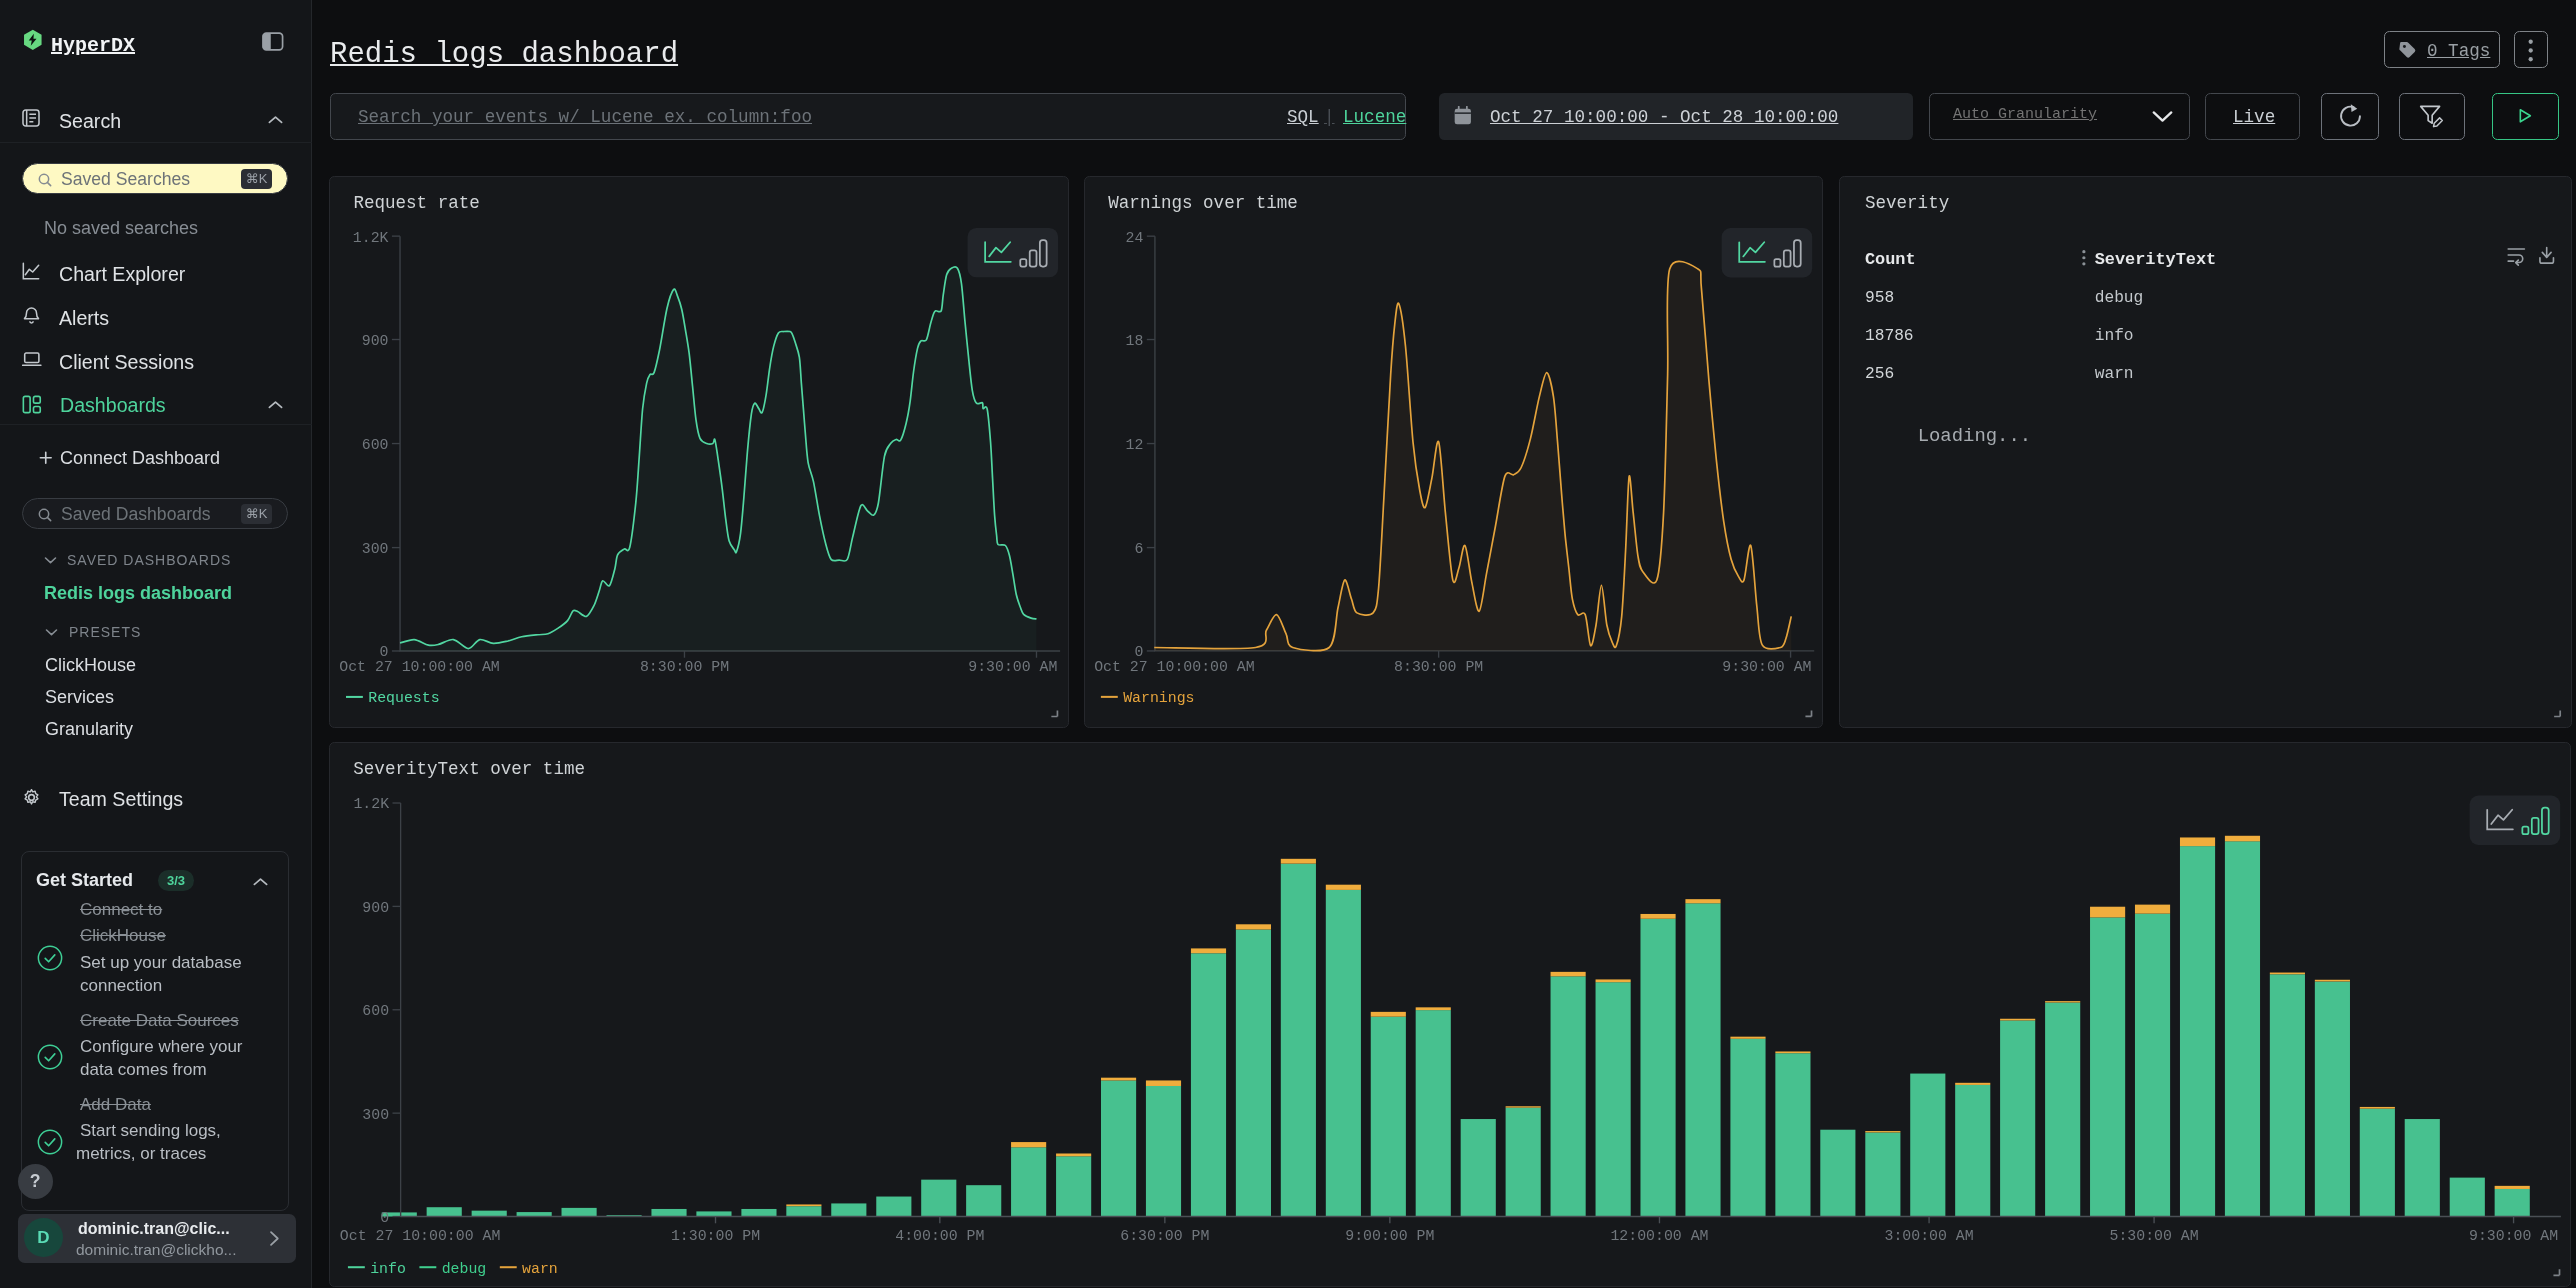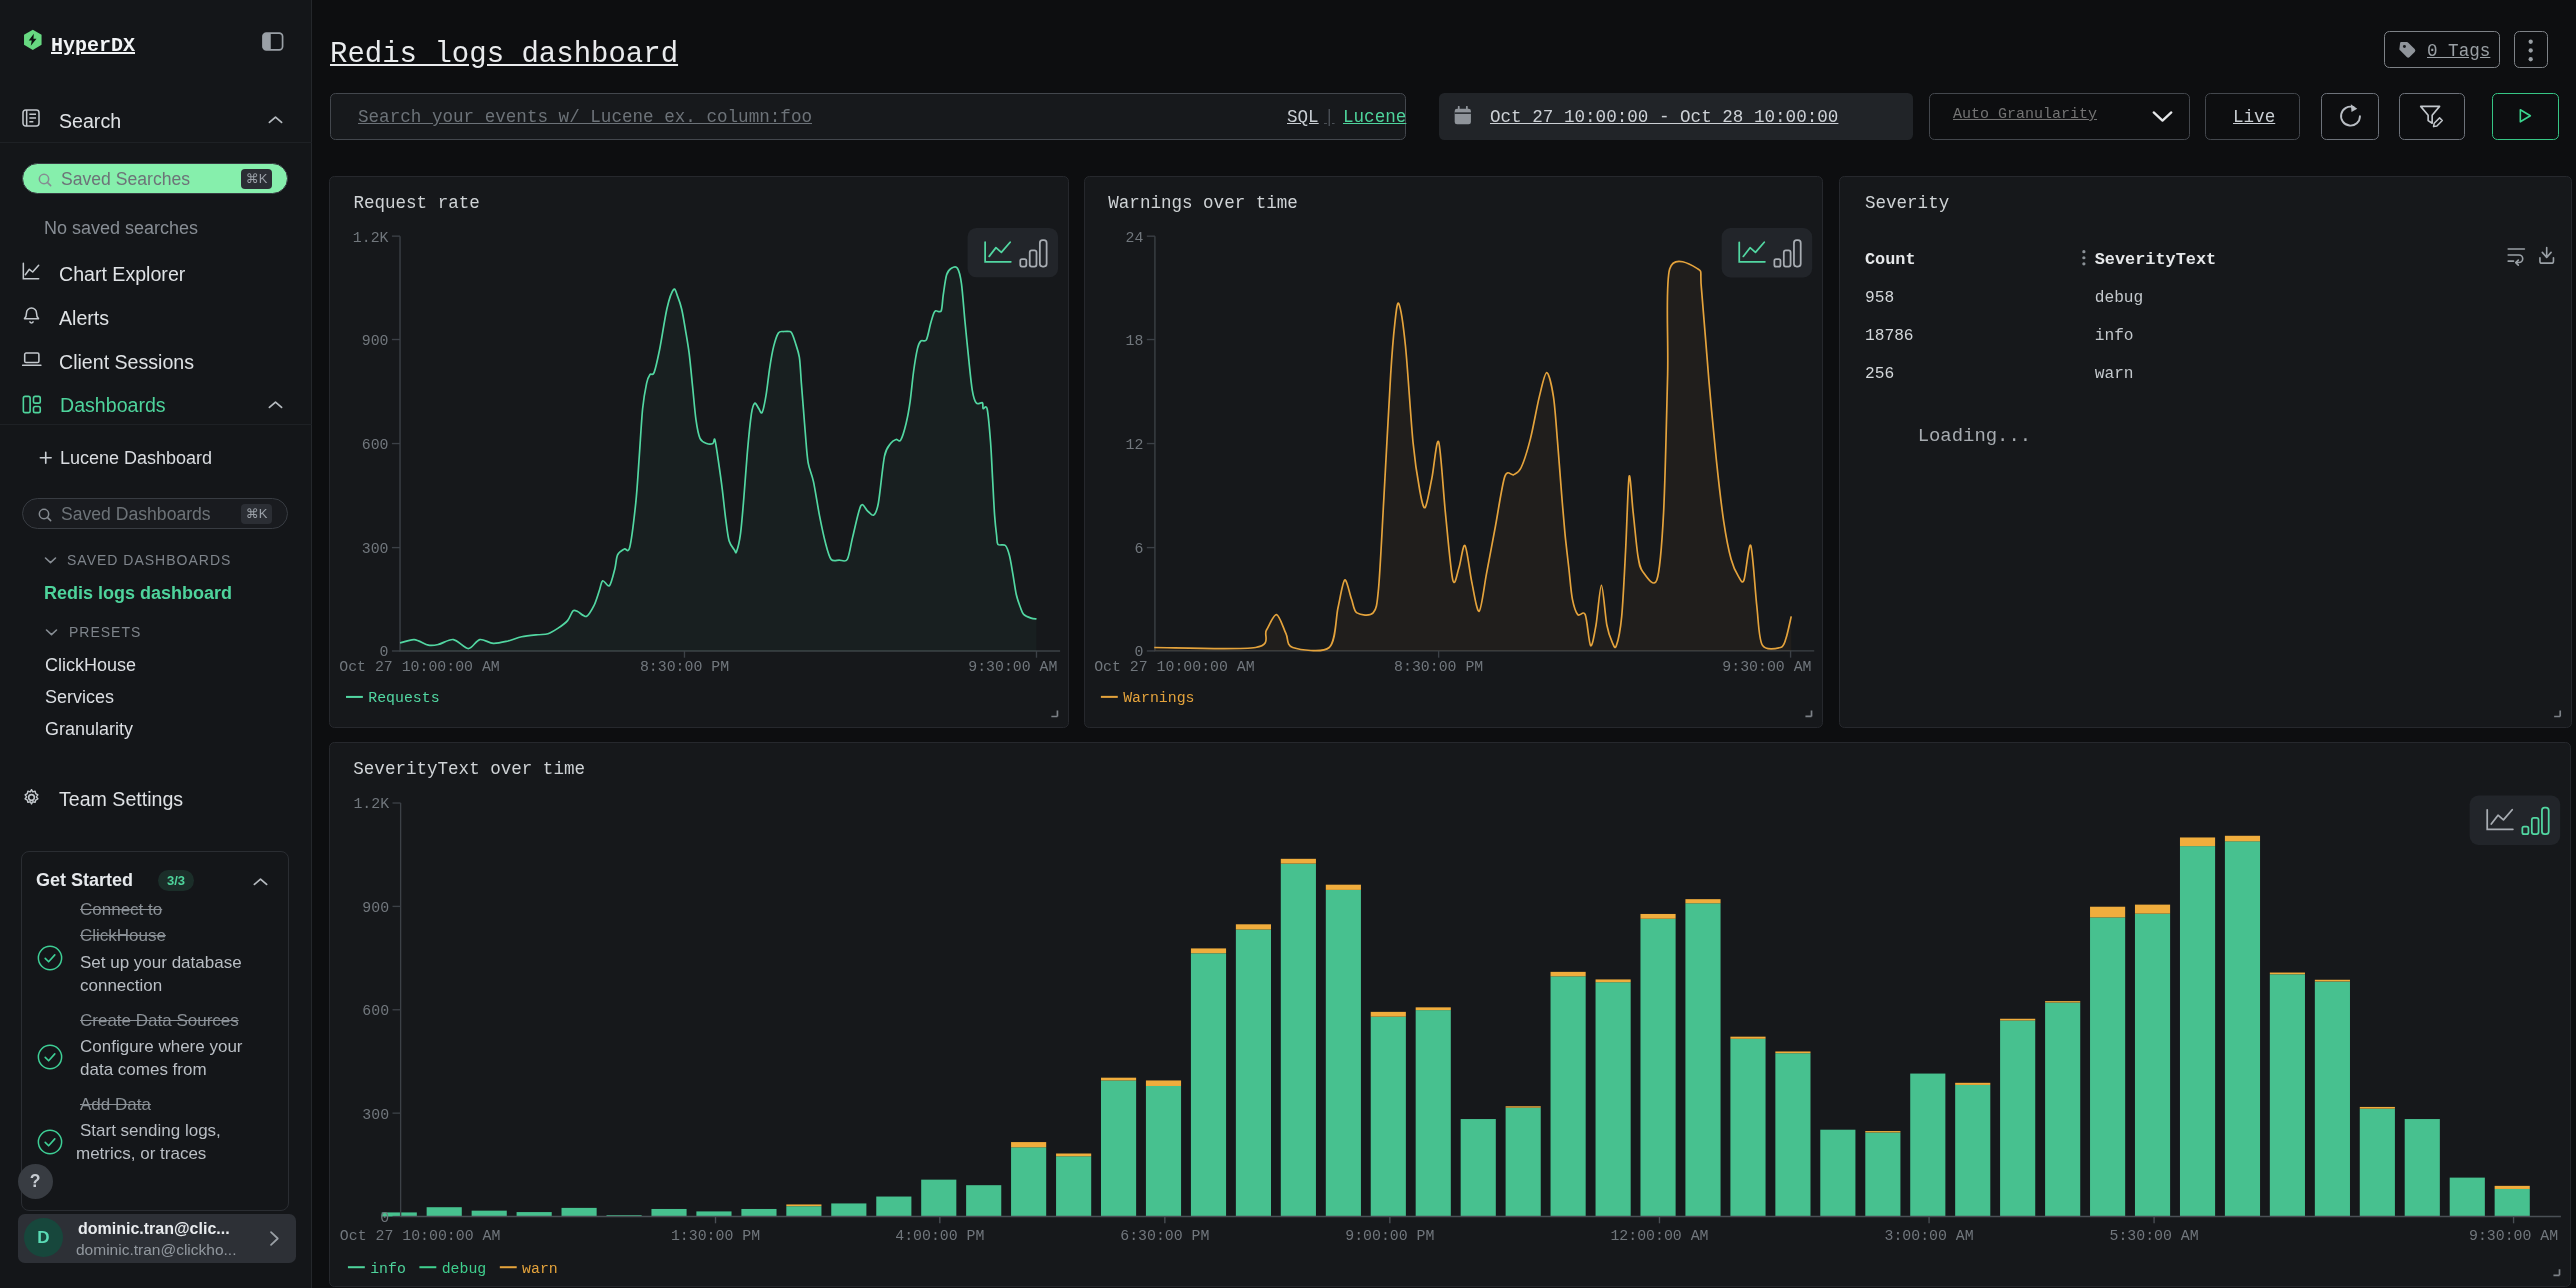--- a/index.html
+++ b/index.html
@@ -24,21 +24,21 @@
     </svg></div>
 <div class="abs" style="left:22px;top:109px"><svg width="18" height="18" viewBox="0 0 27 27" fill="none" style="">
       <rect x="1.5" y="1.5" width="24" height="24" rx="4" stroke="#c3c8cd" stroke-width="2.3"></rect>
       <path d="M7,1.5 V25.5 M11,8 h10 M11,13.5 h10 M11,19 h6" stroke="#c3c8cd" stroke-width="2.3"></path>
     </svg></div>
 <div class="abs navtxt" style="left:59px;top:110px">Search</div>
 <div class="abs" style="left:268px;top:114px"><svg width="15" height="9.5" viewBox="0 0 22 14" fill="none" style="">
       <path d="M2,11 L11,3 L20,11" stroke="#b6bbc0" stroke-width="2.5" fill="none" stroke-linecap="round" stroke-linejoin="round"></path>
     </svg></div>
 <div class="abs" style="left:0;top:142px;width:312px;height:1.4px;background:#1e2125"></div>
-<div class="abs" style="left:22px;top:163px;width:266px;height:31px;border:1.4px solid #383c42;border-radius:15.5px;background:#86efac">
+<div class="abs" style="left:22px;top:163px;width:266px;height:31px;border:1.4px solid #383c42;border-radius:15.5px;background:#fef9c3">
 <div class="abs" style="left:15px;top:8.8px"><svg width="14" height="14" viewBox="0 0 21 21" fill="none" style="">
         <circle cx="9" cy="9" r="7" stroke="#868c92" stroke-width="2.3"></circle>
         <path d="M14,14 L19,19" stroke="#868c92" stroke-width="2.3" stroke-linecap="round"></path>
       </svg></div>
 <div class="abs" style="left:38px;top:4.7px;font-size:17.6px;color:#6d7378">Saved Searches</div>
 <div class="abs" style="left:218px;top:5.4px;width:31px;height:19.6px;background:#2b2e34;border-radius:4px;text-align:center;line-height:19.6px;font-size:13px;color:#9ba1a8">⌘K</div>
 </div>
 <div class="abs" style="left:44px;top:218px;font-size:18px;color:#878d94">No saved searches</div>
 <div class="abs" style="left:22px;top:262px"><svg width="18" height="18" viewBox="0 0 27 27" fill="none" style="">
       <path d="M2,2 V25 H25" stroke="#c3c8cd" stroke-width="2.3" stroke-linecap="round"></path>
@@ -61,21 +61,21 @@
       <rect x="17" y="17" width="10" height="9" rx="2.5" stroke="#4ed49c" stroke-width="2.4"></rect>
     </svg></div>
 <div class="abs" style="left:60px;top:394px;font-size:19.6px;font-weight:normal;color:#4ed49c">Dashboards</div>
 <div class="abs" style="left:268px;top:399px"><svg width="15" height="9.5" viewBox="0 0 22 14" fill="none" style="">
       <path d="M2,11 L11,3 L20,11" stroke="#b6bbc0" stroke-width="2.5" fill="none" stroke-linecap="round" stroke-linejoin="round"></path>
     </svg></div>
 <div class="abs" style="left:0;top:424px;width:312px;height:1.4px;background:#1e2125"></div>
 <div class="abs" style="left:39px;top:451px"><svg width="13.5" height="13.5" viewBox="0 0 20 20" fill="none" style="">
       <path d="M10,2 V18 M2,10 H18" stroke="#c9ced3" stroke-width="2.4" stroke-linecap="round"></path>
     </svg></div>
-<div class="abs" style="left:60px;top:448px;font-size:18px;color:#dadde1">Lucene Dashboard</div>
+<div class="abs" style="left:60px;top:448px;font-size:18px;color:#dadde1">Connect Dashboard</div>
 <div class="abs" style="left:22px;top:498px;width:266px;height:31px;border:1.4px solid #383c42;border-radius:15.5px;background:#191b1f">
 <div class="abs" style="left:15px;top:8.8px"><svg width="14" height="14" viewBox="0 0 21 21" fill="none" style="">
         <circle cx="9" cy="9" r="7" stroke="#868c92" stroke-width="2.3"></circle>
         <path d="M14,14 L19,19" stroke="#868c92" stroke-width="2.3" stroke-linecap="round"></path>
       </svg></div>
 <div class="abs" style="left:38px;top:4.7px;font-size:17.6px;color:#6d7378">Saved Dashboards</div>
 <div class="abs" style="left:218px;top:5.4px;width:31px;height:19.6px;background:#2b2e34;border-radius:4px;text-align:center;line-height:19.6px;font-size:13px;color:#9ba1a8">⌘K</div>
 </div>
 <div class="abs" style="left:44px;top:554px"><svg width="13" height="8" viewBox="0 0 19 12" fill="none" style="">
       <path d="M2,3 L9.5,10 L17,3" stroke="#878d94" stroke-width="2.4" fill="none" stroke-linecap="round" stroke-linejoin="round"></path>

